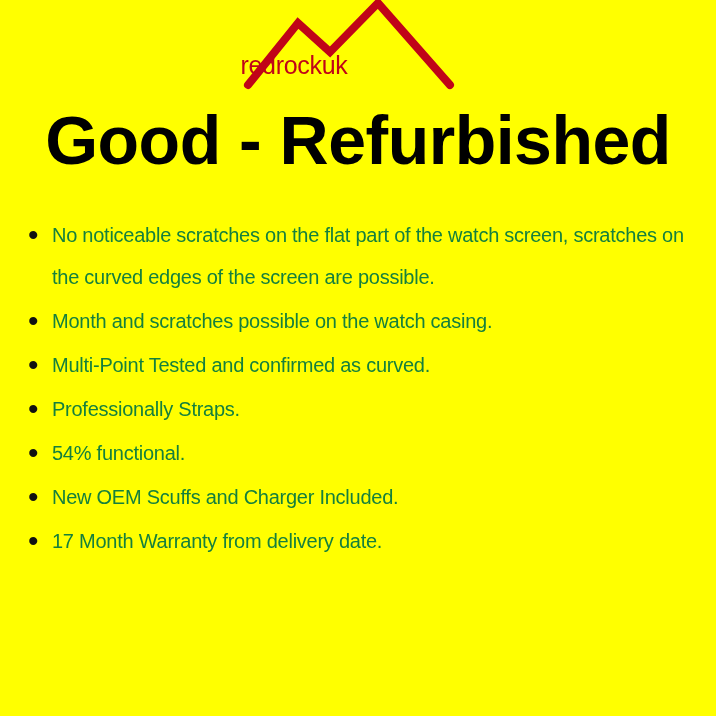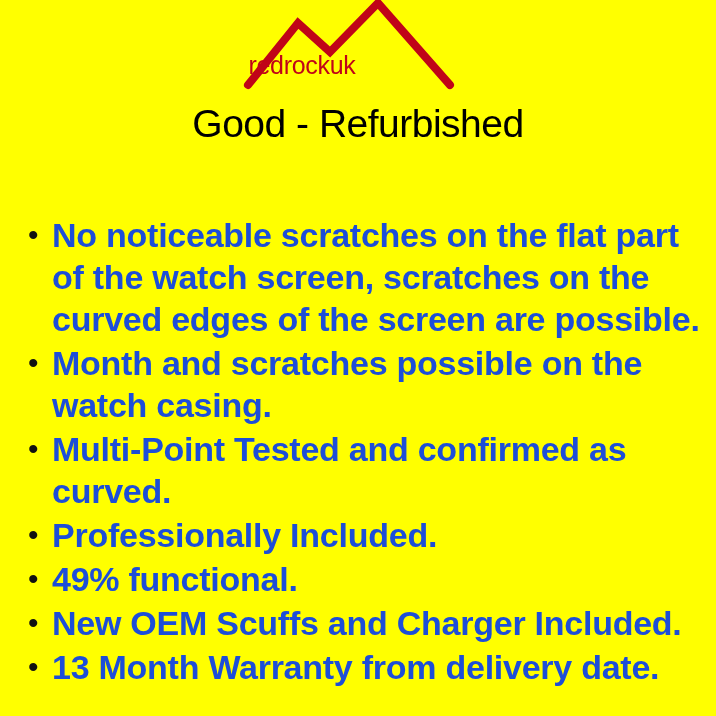--- a/index.html
+++ b/index.html
@@ -41,33 +41,32 @@
     left: 0;
     top: 53px;
     width: 588px;
     text-align: center;
     font-family: "Liberation Sans", sans-serif;
     font-size: 25px;
     font-weight: 400;
     letter-spacing: -0.3px;
     color: #C00418;
     line-height: 1;
-    margin-left: 8px;
   }
 
   
   #title {
     position: absolute;
     left: 0;
     top: 103px;
     width: 716px;
     text-align: center;
     font-family: "Liberation Sans", sans-serif;
-    font-size: 39px;
-    font-weight: 400;
+    font-size: 68px;
+    font-weight: 700;
     color: #000000;
     line-height: 1.1;
     letter-spacing: -0.5px;
     white-space: nowrap;
   }
 
   
   #bullet-list {
     position: absolute;
     left: 22px;
@@ -86,24 +85,24 @@
     font-size: 30px;
     line-height: 42px;
     color: #111111;
     text-align: left;
     padding-left: 6px;
     box-sizing: border-box;
   }
   .bullet-text {
     flex: 1 1 auto;
     font-family: "Liberation Sans", sans-serif;
-    font-size: 34px;
-    font-weight: 700;
+    font-size: 20px;
+    font-weight: 400;
     line-height: 42px;
-    color: #1d4ed8;
+    color: #15803d;
     letter-spacing: -0.25px;
     -webkit-font-smoothing: antialiased;
   }
 </style>
 </head>
 <body>
 
 <div id="page">
 
   <div id="logo-block">
@@ -127,32 +126,32 @@
       <span class="bullet-text">Month and scratches possible on the watch casing.</span>
     </div>
 
     <div class="bullet-item">
       <span class="bullet-marker">•</span>
       <span class="bullet-text">Multi-Point Tested and confirmed as curved.</span>
     </div>
 
     <div class="bullet-item">
       <span class="bullet-marker">•</span>
-      <span class="bullet-text">Professionally Included.</span>
+      <span class="bullet-text">Professionally Straps.</span>
     </div>
 
     <div class="bullet-item">
       <span class="bullet-marker">•</span>
-      <span class="bullet-text">49% functional.</span>
+      <span class="bullet-text">54% functional.</span>
     </div>
 
     <div class="bullet-item">
       <span class="bullet-marker">•</span>
       <span class="bullet-text">New OEM Scuffs and Charger Included.</span>
     </div>
 
     <div class="bullet-item">
       <span class="bullet-marker">•</span>
-      <span class="bullet-text">13 Month Warranty from delivery date.</span>
+      <span class="bullet-text">17 Month Warranty from delivery date.</span>
     </div>
 
   </div>
 </div>
 
 </body></html>

